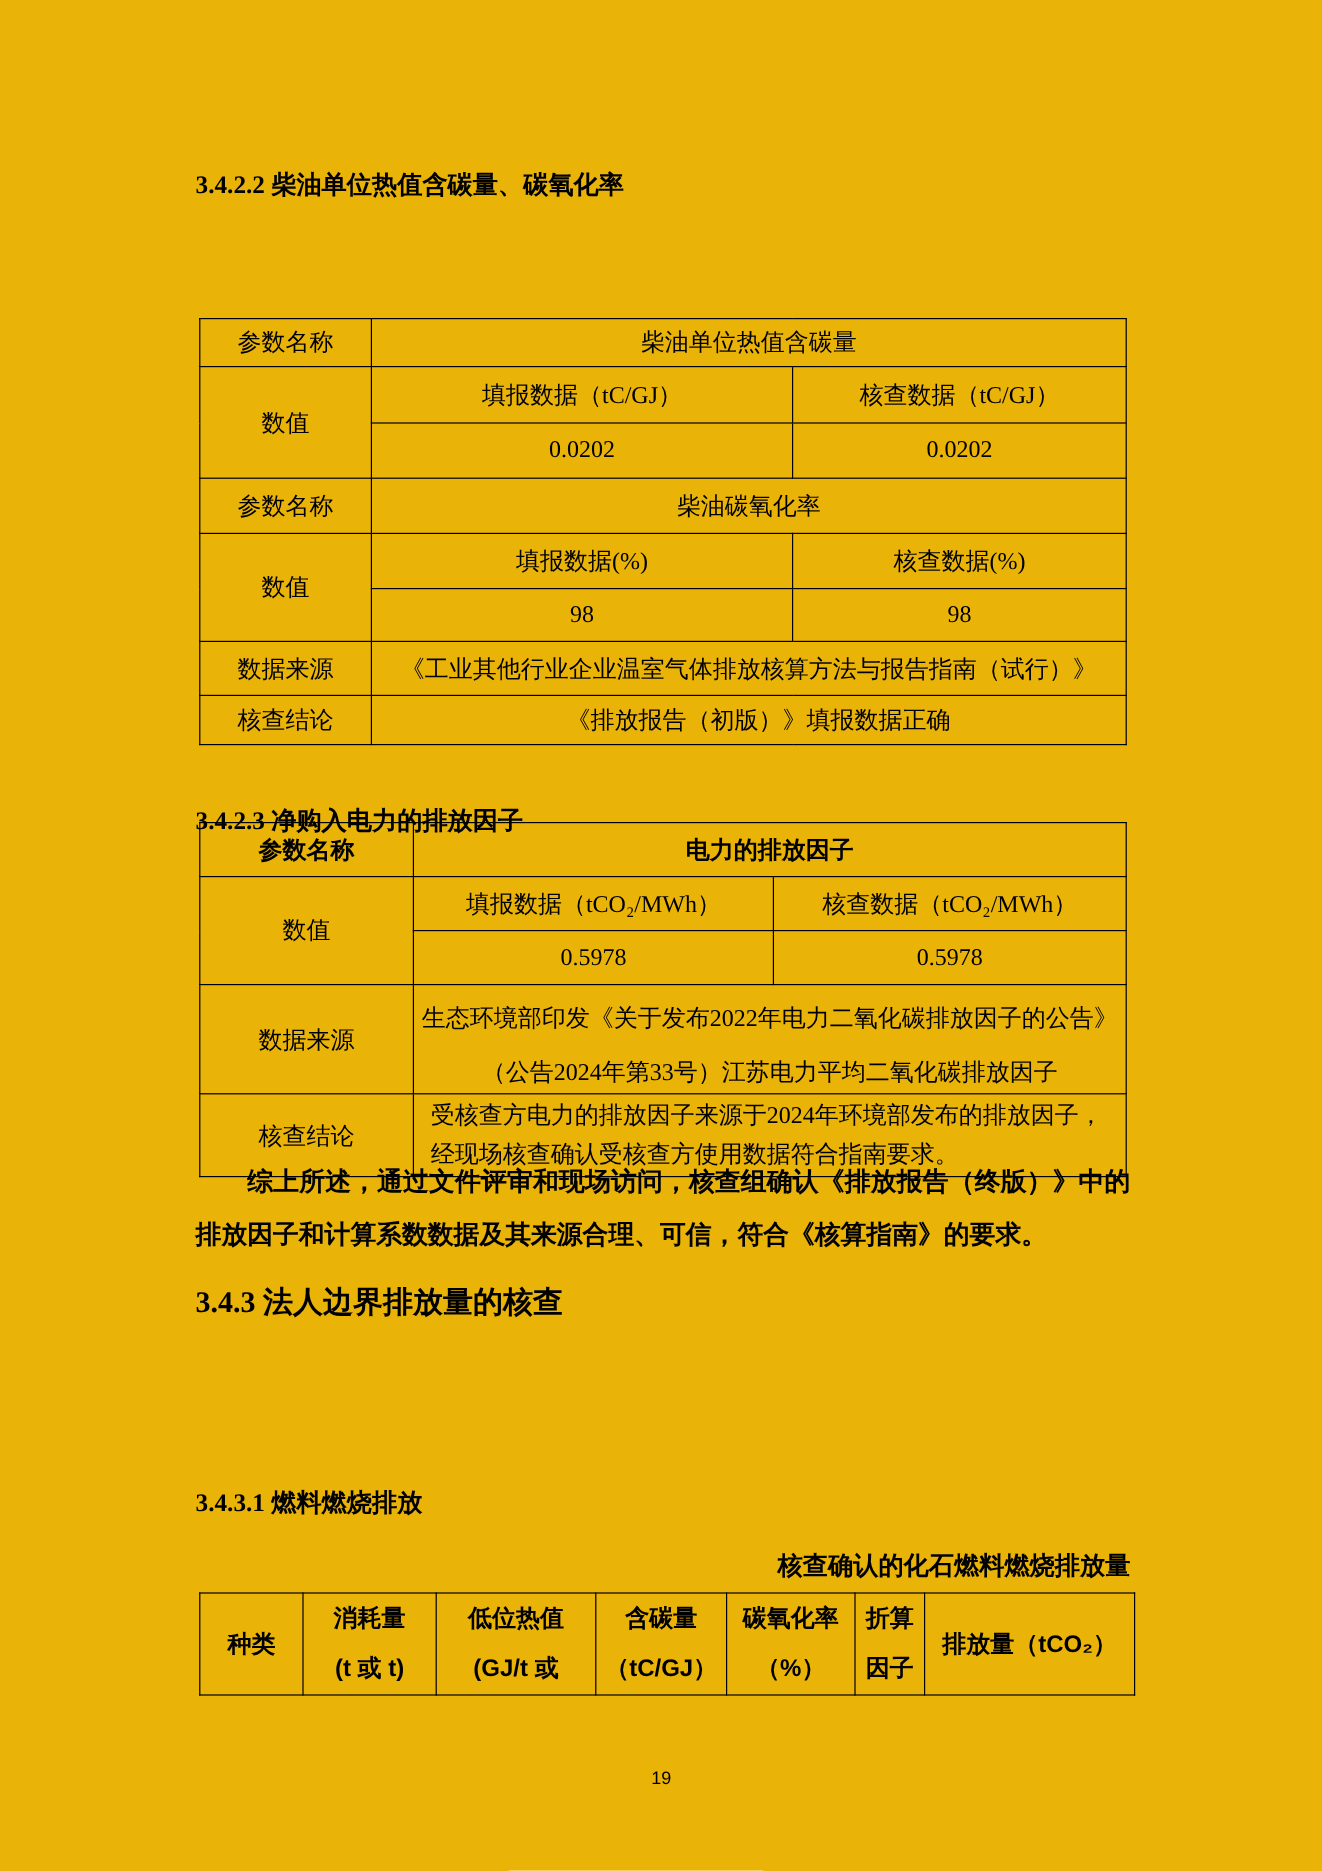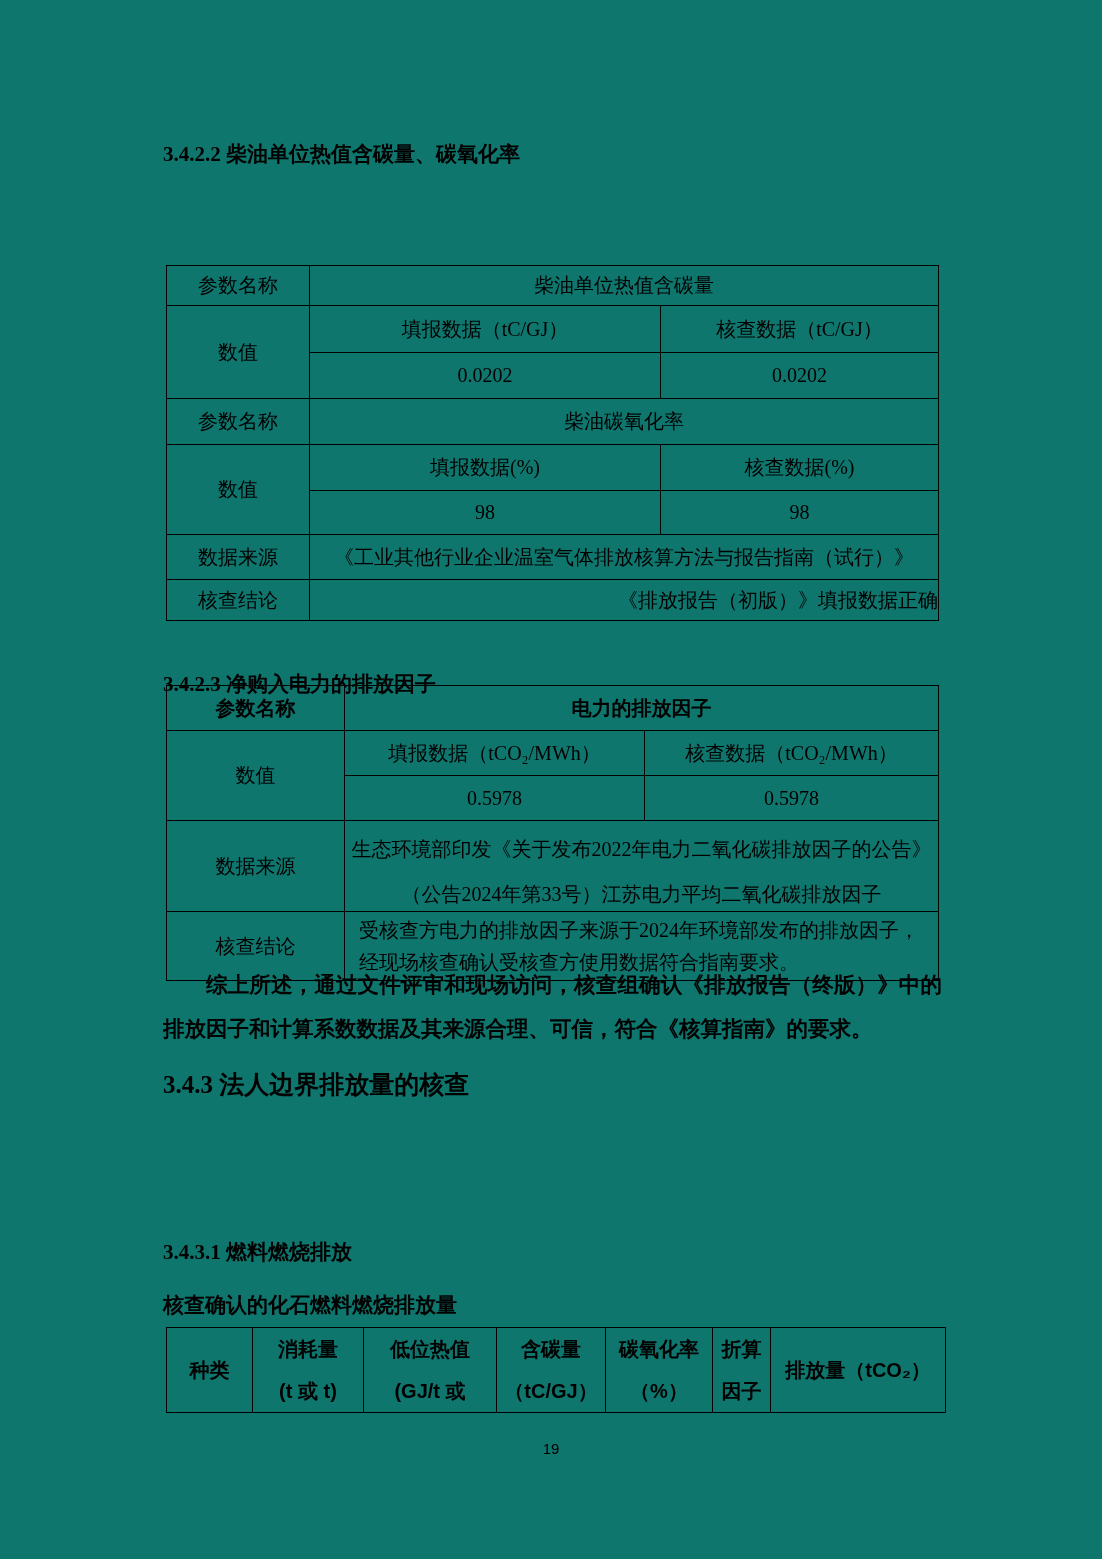--- a/index.html
+++ b/index.html
@@ -1,20 +1,20 @@
 <!DOCTYPE html>
 <html><head>
 <meta charset="utf-8">
 <style>
   html,body{margin:0;padding:0;background:#ffffff;}
   .page{
     position:relative;
     width:1102px;
     height:1559px;
-    background:#0f766e;
+    background:#eab308;
     color:#000000;
     font-family:"Liberation Serif","DejaVu Serif",serif;
     overflow:hidden;
   }
   .h-small{
     position:absolute;
     left:163px;
     font-size:21px;
     font-weight:bold;
     white-space:nowrap;
@@ -43,50 +43,51 @@
     table-layout:fixed;
   }
   td{
     border:1.6px solid #000000;
     text-align:center;
     vertical-align:middle;
     font-size:20px;
     padding:0;
     overflow:hidden;
   }
-  .left-cell{text-align:right;padding-left:16px;}
+  .left-cell{text-align:center;padding-left:16px;}
   .wrap-cell{
     text-align:left;
     padding:2px 14px;
     line-height:32px;
   }
   .two-line div{line-height:33px;margin-top:12px;}
   .bold-sans{
     font-family:"Liberation Sans","DejaVu Sans",sans-serif;
     font-weight:bold;
   }
   .t3-title{
     position:absolute;
     left:163px;
     width:779px;
-    text-align:left;
+    text-align:right;
     font-size:21px;
     font-weight:bold;
     font-family:"Liberation Sans","DejaVu Sans",sans-serif;
   }
   #table3 td{vertical-align:middle;}
   .hdr-cell div{line-height:24px;}
   .hdr-gap{height:18px;}
   .page-number{
     position:absolute;
     left:0;
     width:1102px;
     text-align:center;
     font-size:15px;
     font-family:"Liberation Sans","DejaVu Sans",sans-serif;
+    margin-top:34px;
   }
 </style>
 </head>
 <body>
 
 <div class="page">
 
   <div class="h-small" style="top:140px;">3.4.2.2 柴油单位热值含碳量、碳氧化率</div>
 
 

